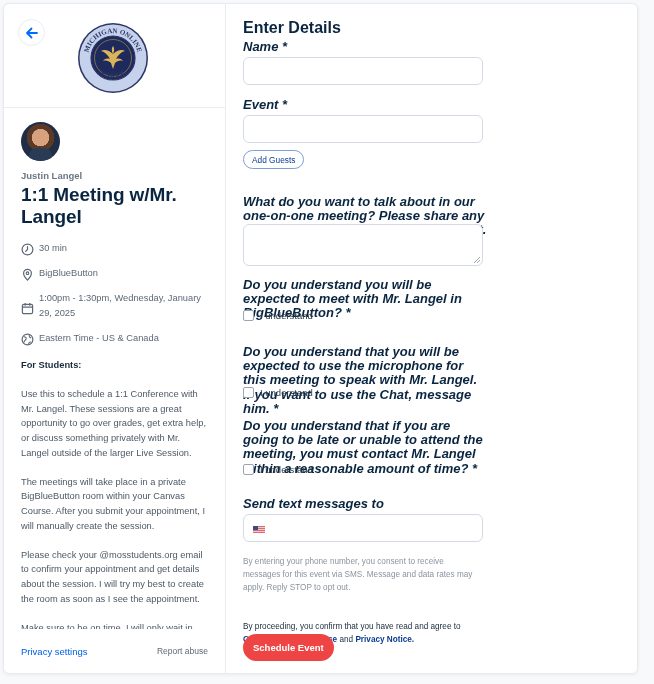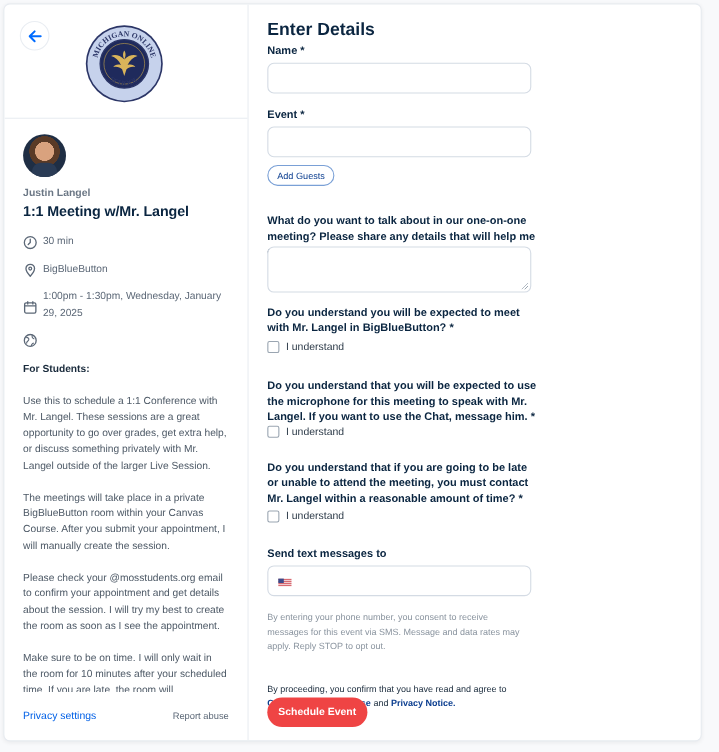--- a/index.html
+++ b/index.html
@@ -50,21 +50,21 @@
       position: relative; overflow: hidden;
     }
     .avatar::after {
       content: ""; position: absolute; left: 8px; top: 26px; width: 23px; height: 14px;
       background: #2a3b55; border-radius: 8px 8px 0 0;
     }
     .organizer {
       margin-top: 9px; font-size: 9.5px; color: #6b7785; font-weight: bold;
     }
     .event-title {
-      margin-top: 3px; font-size: 13px; font-weight: bold; color: #0a2540;
+      margin-top: 3px; font-size: 19px; font-weight: bold; color: #0a2540;
       letter-spacing: -0.1px;
     }
     .detail-row {
       display: flex; align-items: center; margin-top: 10px;
       font-size: 9.3px; color: #5c6877; font-weight: normal; line-height: 15px;
     }
     .detail-row .icon { width: 13px; height: 13px; margin-right: 5px; flex-shrink: 0; margin-top: 1px; }
     .detail-row.first { margin-top: 13px; }
     .description {
       margin-top: 12px; font-size: 9.3px; color: #4d5966; line-height: 14.6px;
@@ -77,21 +77,21 @@
       display: flex; align-items: center; justify-content: space-between;
     }
     .cookie-link { font-size: 9.5px; color: #0060e6; cursor: pointer; }
     .report-link { font-size: 8.5px; color: #5c6877; cursor: pointer; }
 
     
     .right {
       position: absolute; left: 239px; top: 0; width: 245px;
     }
     .form-title { position: absolute; top: 15px; font-size: 16px; font-weight: bold; color: #0a2540; }
-    .label { position: absolute; font-size: 10px; font-weight: bold; color: #0a2540; line-height: 14.2px; }
+    .label { position: absolute; font-size: 13px; font-weight: bold; color: #0a2540; line-height: 14.2px; font-style: italic; }
     .input {
       position: absolute; left: 0; width: 240px; height: 28px;
       border: 1px solid #d4dbe4; border-radius: 6px; background: #fff;
     }
     .textarea { height: 42px; }
     .resize-grip {
       position: absolute; right: 2px; bottom: 2px; width: 6px; height: 6px;
       background: linear-gradient(135deg, transparent 0 45%, #9aa5b1 46% 52%, transparent 53% 70%, #9aa5b1 71% 77%, transparent 78%);
     }
     .add-guests {
@@ -181,20 +181,21 @@
           <rect x="1.5" y="2.5" width="11" height="10" rx="1.5" stroke="#5c6877" stroke-width="1.3" fill="none"></rect>
           <path d="M1.5 5.5h11M4.5 1v3M9.5 1v3" stroke="#5c6877" stroke-width="1.3"></path>
         </svg>
         <span>1:00pm - 1:30pm, Wednesday, January 29, 2025</span>
       </div>
       <div class="detail-row">
         <svg class="icon" viewBox="0 0 14 14">
           <circle cx="7" cy="7" r="5.8" stroke="#5c6877" stroke-width="1.3" fill="none"></circle>
           <path d="M3 4c2 0 3 1 2.5 2.5S3 8 3.5 10M8 12.5c0-2 1-2.5 2.5-3M9 2c-.5 1.5 0 3 2 3.5" stroke="#5c6877" stroke-width="1.1" fill="none"></path>
         </svg>
+        <span>Eastern Time - US &amp; Canada</span>
       </div>
 
       <div class="description">
         <div class="heading">For Students:</div>
         <p>Use this to schedule a 1:1 Conference with Mr. Langel. These sessions are a great opportunity to go over grades, get extra help, or discuss something privately with Mr. Langel outside of the larger Live Session.</p>
         <p>The meetings will take place in a private BigBlueButton room within your Canvas Course. After you submit your appointment, I will manually create the session.</p>
         <p>Please check your @mosstudents.org email to confirm your appointment and get details about the session. I will try my best to create the room as soon as I see the appointment.</p>
         <p>Make sure to be on time. I will only wait in the room for 10 minutes after your scheduled time. If you are late, the room will</p>
       </div>
     </div>

